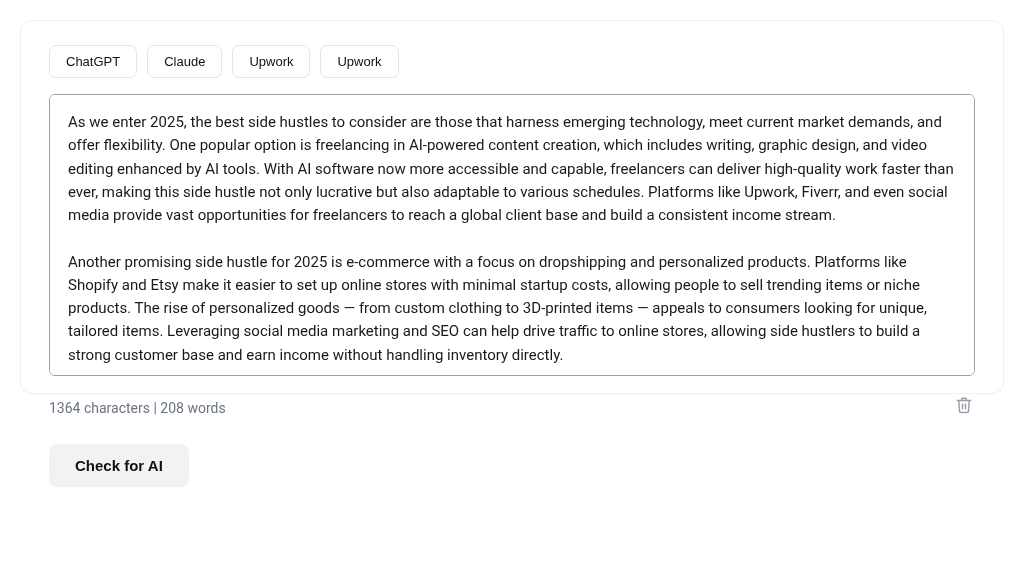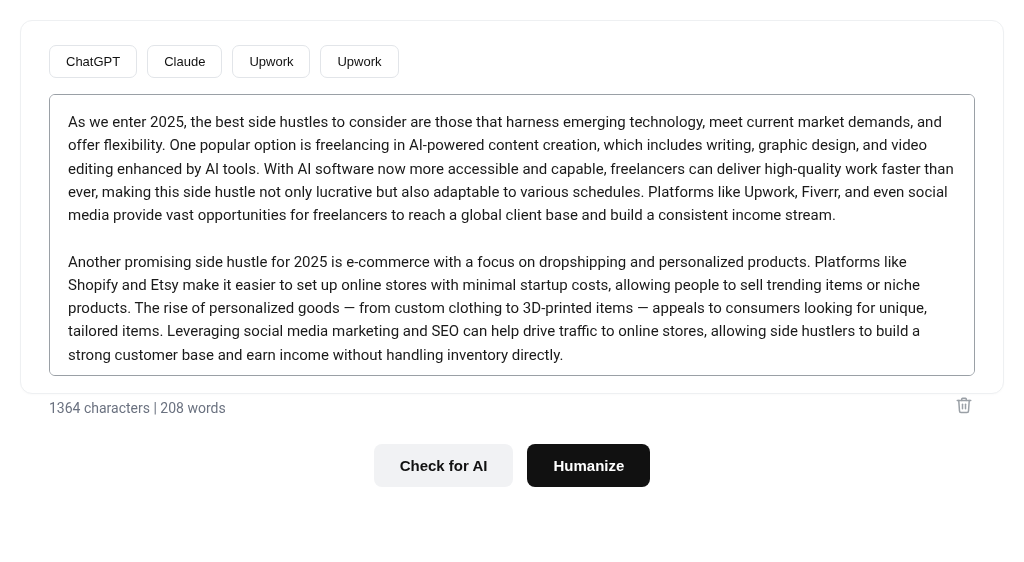--- a/index.html
+++ b/index.html
@@ -69,22 +69,21 @@
       color: #9aa0a6;
       cursor: pointer;
       display: inline-flex;
       align-items: center;
       justify-content: center;
       width: 22px;
       height: 22px;
     }
     .buttons {
       display: flex;
-      gap: 14px;
-      justify-content: center;
+      justify-content: flex-start;
       margin-top: 28px;
     }
     .btn {
       border: none;
       border-radius: 8px;
       padding: 13px 26px;
       font-size: 15px;
       font-weight: 600;
       cursor: pointer;
     }
@@ -123,16 +122,15 @@
         <path d="M19 6l-1 14a2 2 0 0 1-2 2H8a2 2 0 0 1-2-2L5 6"></path>
         <path d="M10 11v6"></path>
         <path d="M14 11v6"></path>
         <path d="M9 6V4a1 1 0 0 1 1-1h4a1 1 0 0 1 1 1v2"></path>
       </svg>
     </span>
   </div>
 
   <div class="buttons">
     <button class="btn btn-secondary">Check for AI</button>
-    <button class="btn btn-primary">Humanize</button>
   </div>
 
 </div>
 
 </body></html>

